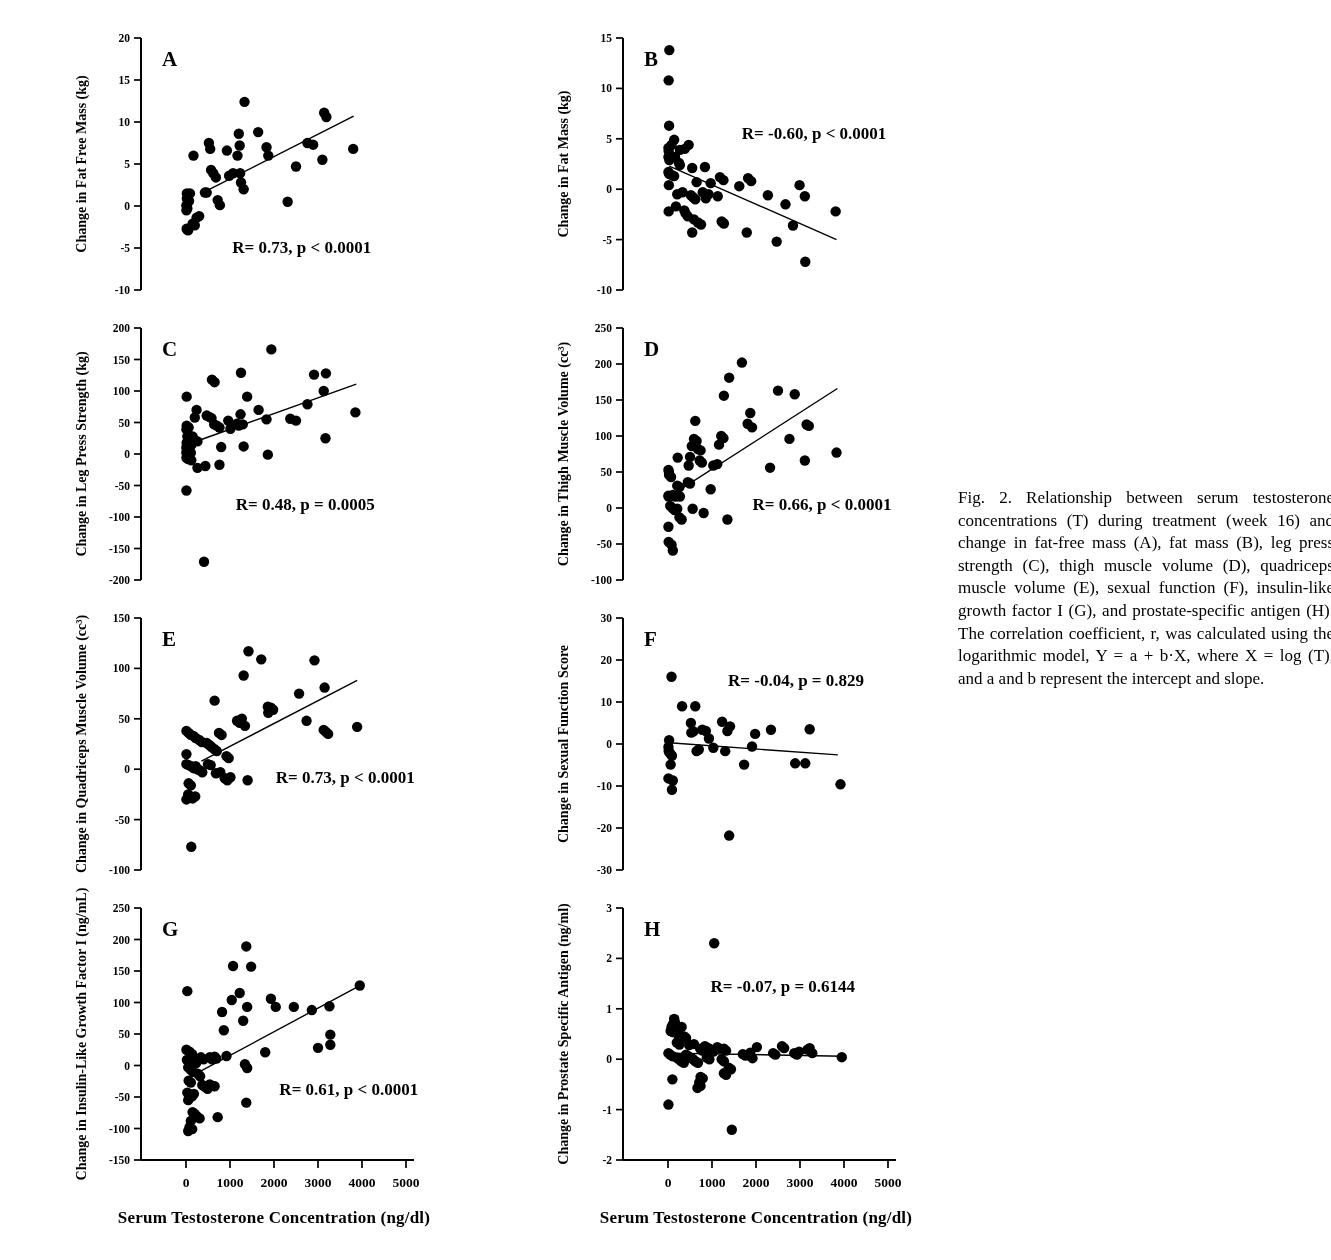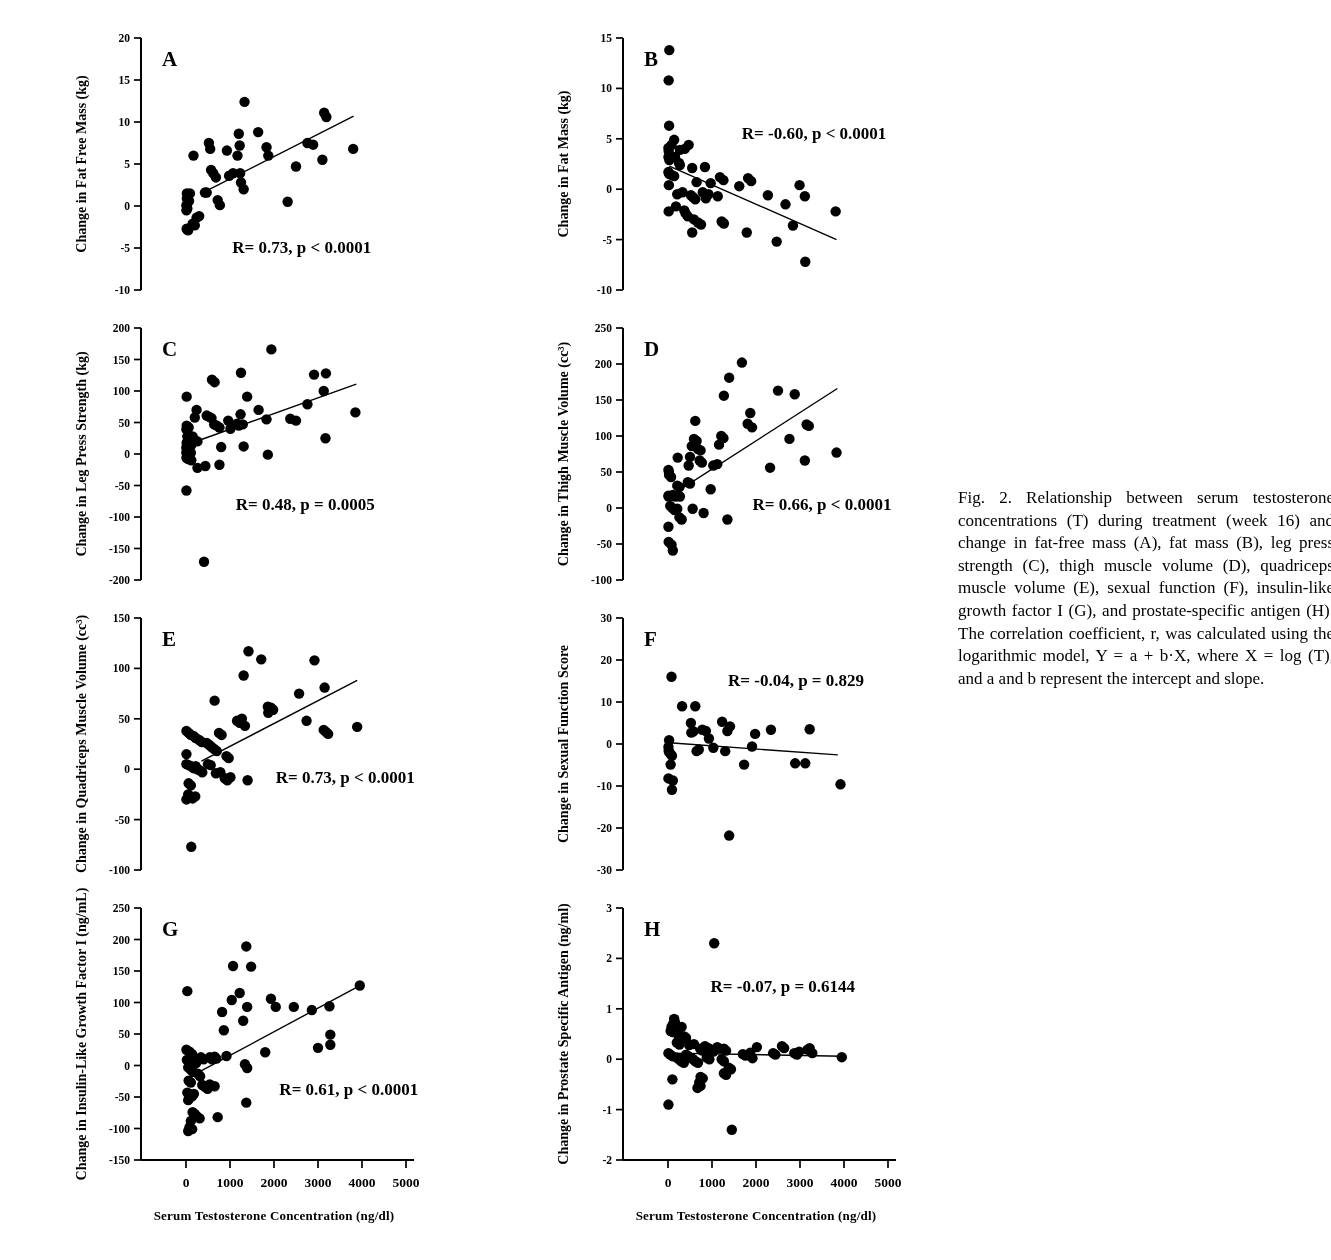--- a/index.html
+++ b/index.html
@@ -12,21 +12,21 @@
   .ylab{font-size:14px;font-weight:bold;fill:#000;}
   .ytick{font-size:11.5px;font-weight:bold;fill:#000;}
   .xtick{font-size:13.5px;font-weight:bold;fill:#000;}
   .letter{font-size:21px;font-weight:bold;fill:#000;}
   .anno{font-size:17px;font-weight:bold;fill:#000;}
   .ax{stroke:#000;stroke-width:2;}
   .tk{stroke:#000;stroke-width:1.7;}
   .fit{stroke:#000;stroke-width:1.4;fill:none;}
   .dot{fill:#000;}
   .x-title{margin-top:8px;padding-left:14px;text-align:center;
-           font-weight:bold;font-size:13px;letter-spacing:0.2px;}
+           font-weight:bold;font-size:17px;letter-spacing:0.2px;}
   .caption{position:absolute;left:958px;top:487px;width:376px;
            font-size:17px;line-height:1.33;text-align:justify;}
 </style>
 </head>
 <body>
 
 <div class="page">
 
   <div class="col col-left">
     <svg class="panel" width="460" height="290" viewBox="0 0 460 290">

